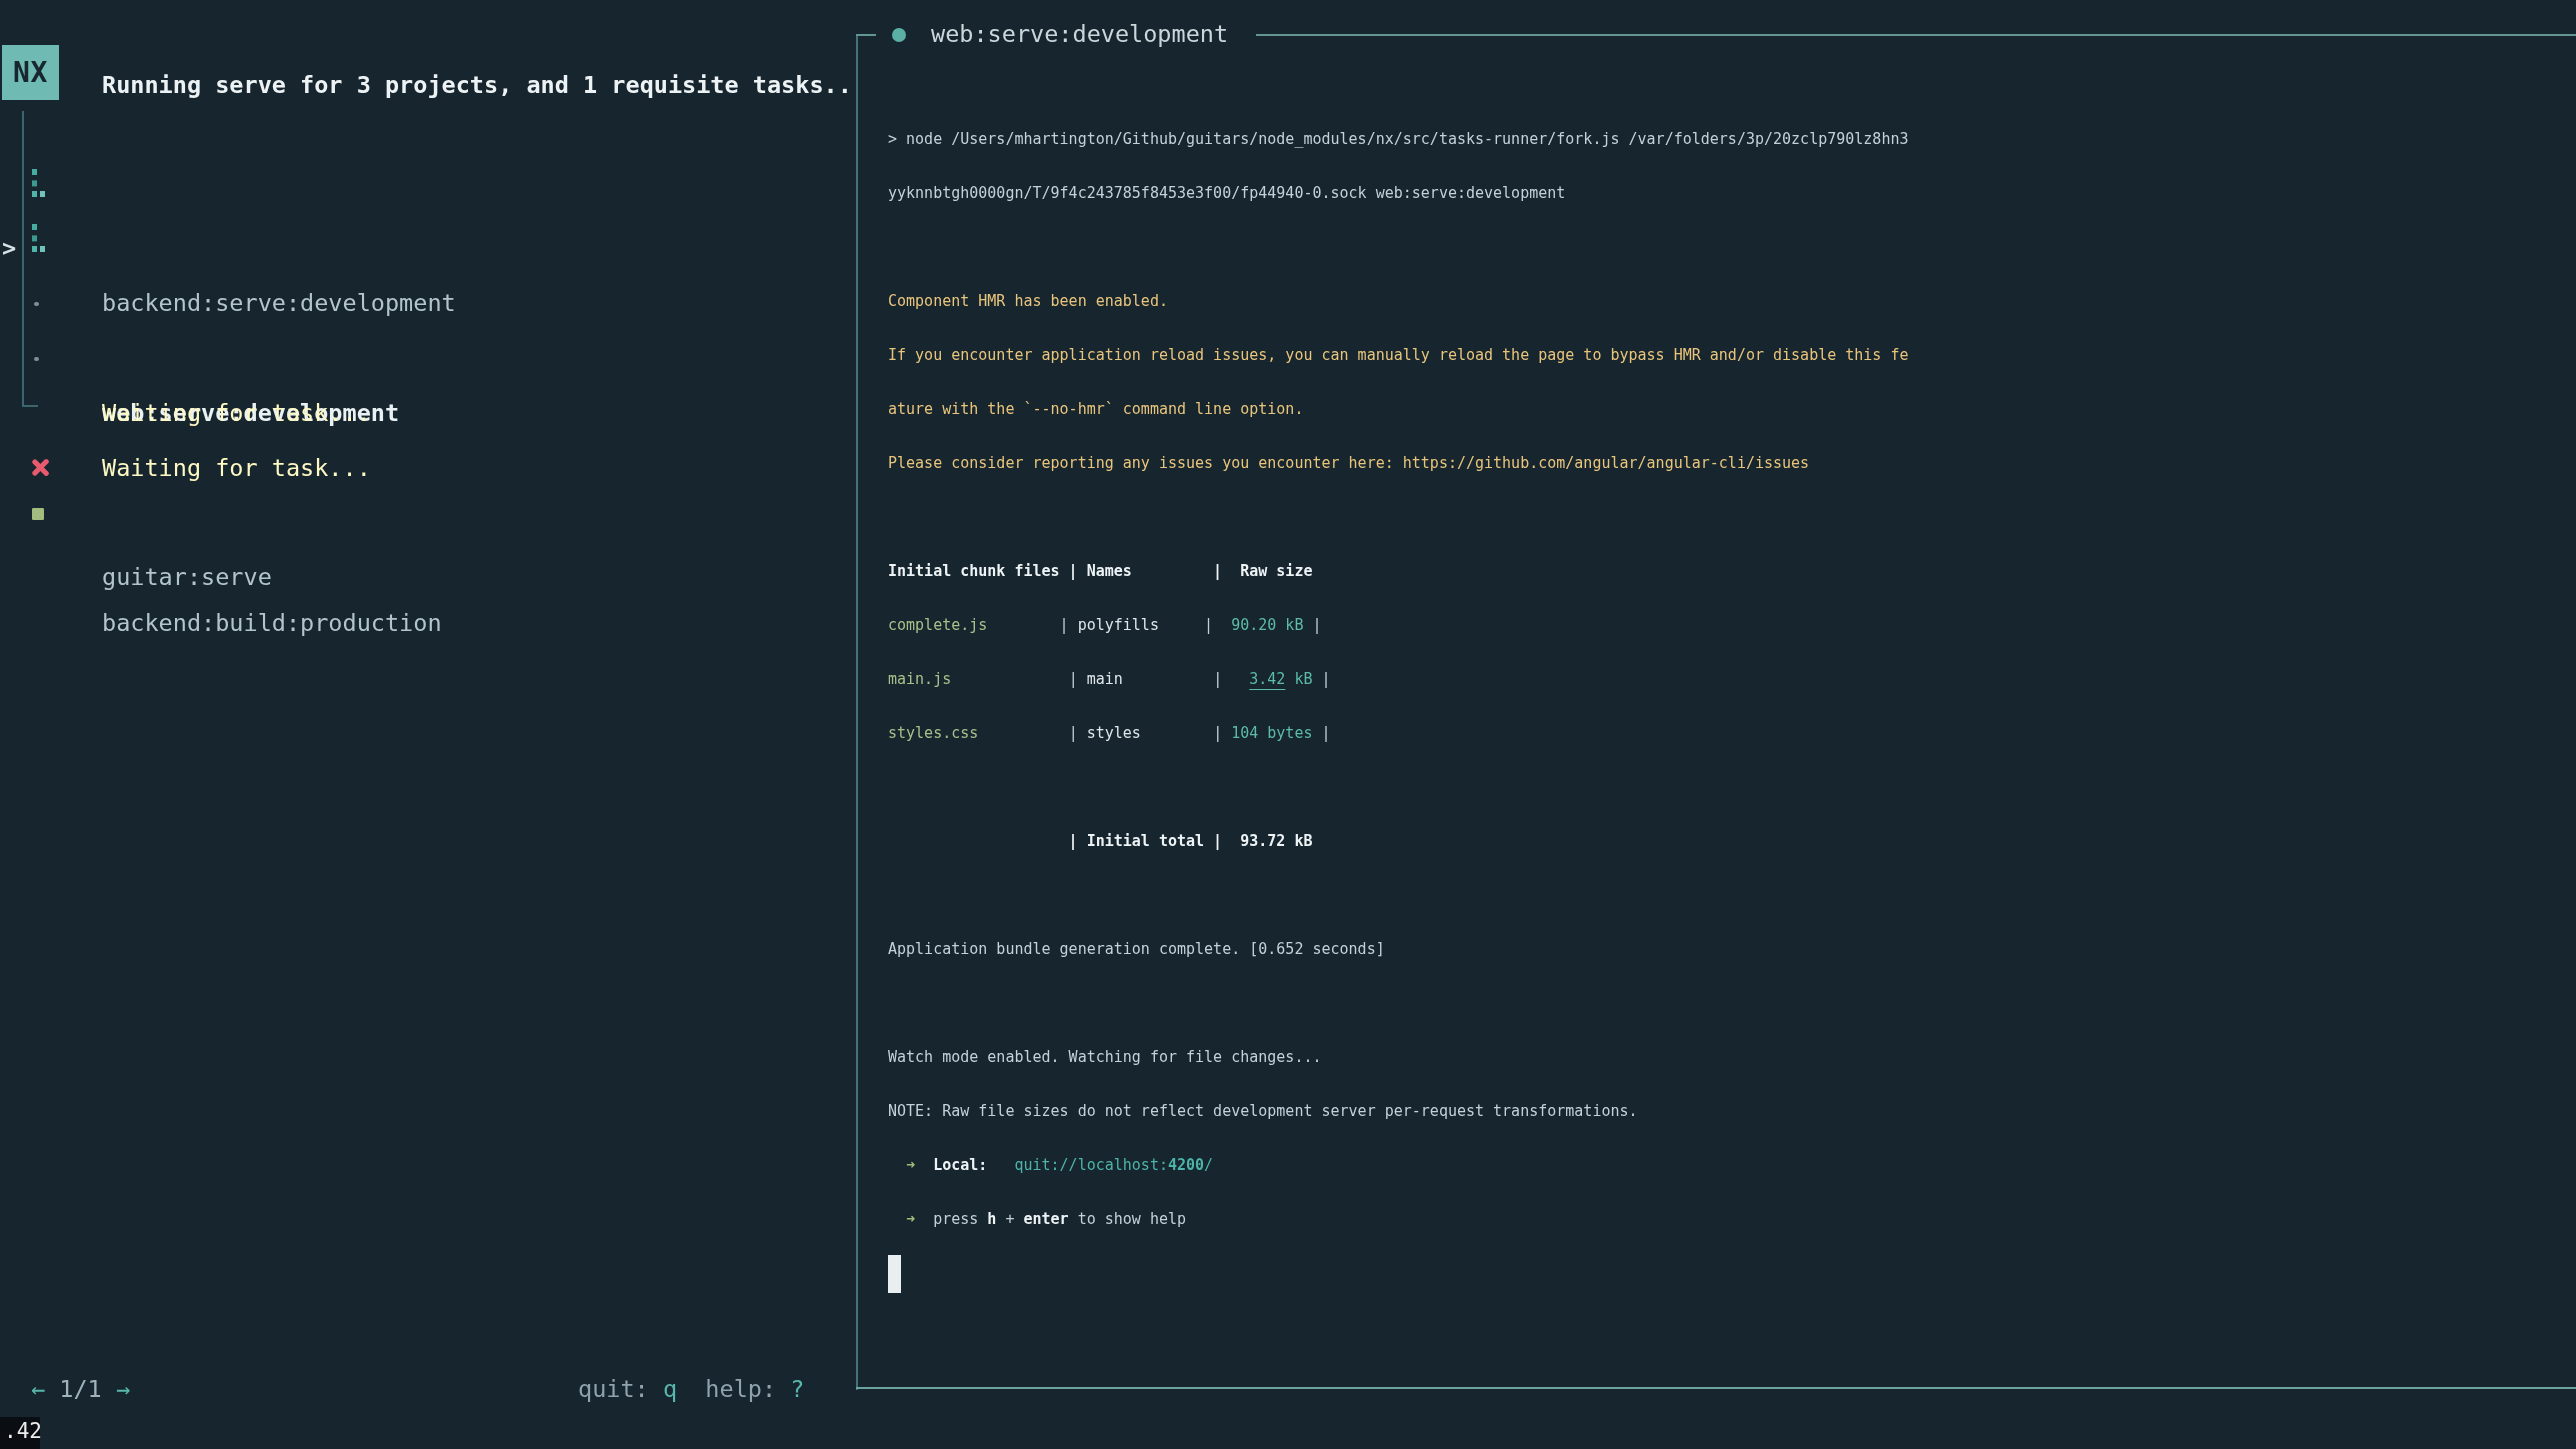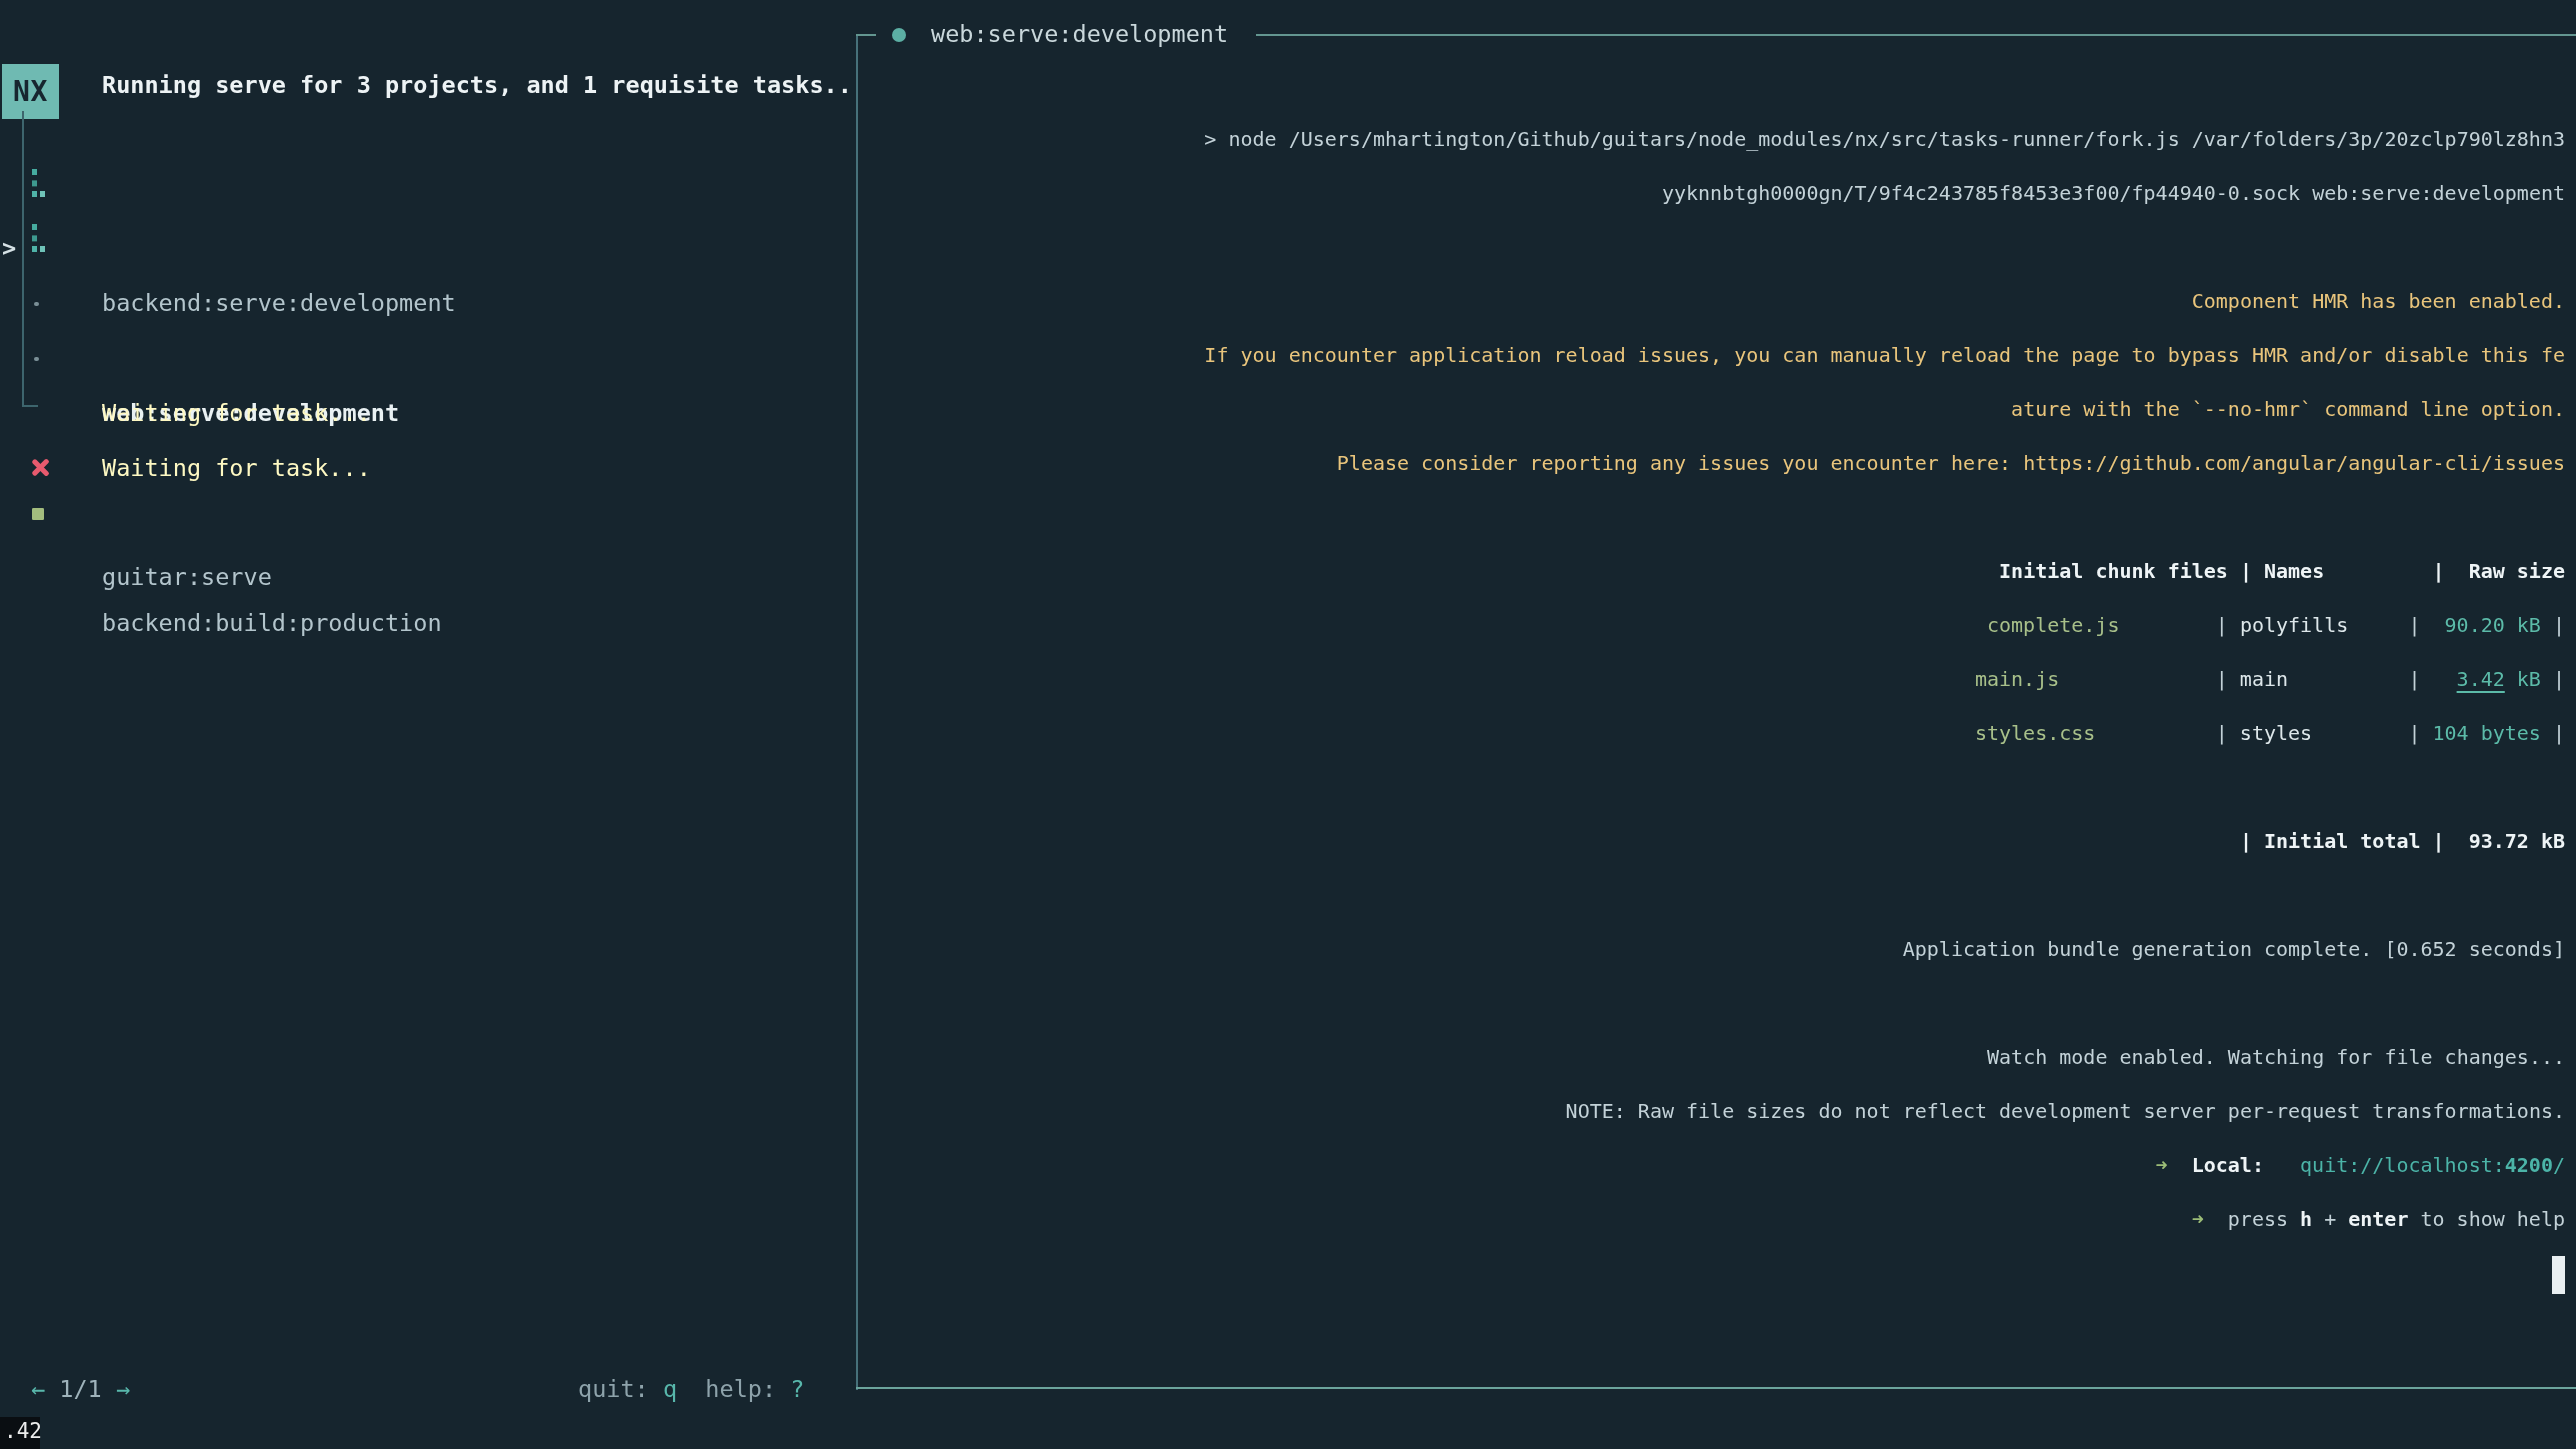--- a/index.html
+++ b/index.html
@@ -1,21 +1,21 @@
 <!DOCTYPE html>
 <html style="font-size:10.7px"><head>
 <meta charset="utf-8">
 <style>
   * { margin:0; padding:0; box-sizing:border-box; }
   html,body { width:2576px; height:1449px; background:#16252e; overflow:hidden; }
   body { font-family:"DejaVu Sans Mono", monospace; font-size:23.5px; color:#c3d2d8; }
   #screen { position:absolute; left:0; top:0; width:2576px; height:1449px; background:#16252e; }
 
   
-  .nx-badge { position:absolute; left:2px; top:64px; width:57px; height:55px;
+  .nx-badge { position:absolute; left:2px; top:45px; width:57px; height:55px;
               background:#6fbab2; color:#17262f; font-weight:bold; font-size:28px;
               display:flex; align-items:center; justify-content:center; letter-spacing:0.7px; }
   .run-title { position:absolute; left:102px; top:58px; height:55px; line-height:55px;
                font-weight:bold; color:#edf3f5; white-space:pre; }
   .tree-vline { position:absolute; left:22px; top:111px; width:2px; height:295px; background:#3d656d; }
   .tree-corner { position:absolute; left:22px; top:405px; width:16px; height:2px; background:#3d656d; }
 
   .task-row { position:absolute; left:0; width:852px; height:55px; line-height:55px; white-space:pre; }
   .task-label { position:absolute; left:102px; }
   .t-gray  { color:#b3c5cc; }
@@ -45,21 +45,21 @@
 
   
   .p-left   { position:absolute; left:856px; top:34px;  width:2px;  height:1356px; background:#47717a; }
   .p-top-a  { position:absolute; left:856px; top:34px;  width:20px; height:2px; background:#639690; }
   .p-top-b  { position:absolute; left:1256px; top:34px;  width:1320px; height:2px; background:#639690; }
   .p-bottom { position:absolute; left:856px; top:1387px; width:1720px; height:2px; background:#6ba49c; }
   .p-titledot { position:absolute; left:892px; top:27.5px; width:14px; height:14px; border-radius:50%; background:#5cafa4; }
   .p-title  { position:absolute; left:931px; top:6.7px; height:55px; line-height:55px; color:#c9d7db; white-space:pre; }
 
   #terminal-output { position:absolute; left:888px; top:112px; width:1677px; }
-  .tl { height:54px; line-height:54px; white-space:pre; font-size:20px;text-align:right; }
+  .tl { height:54px; line-height:54px; white-space:pre; font-size:15px; }
 
   .seg-fg  { color:#c3d2d8; }
   .seg-w   { color:#dde7ea; }
   .seg-b   { color:#eef4f6; font-weight:bold; }
   .seg-y   { color:#e9c57c; }
   .seg-g   { color:#a8c08a; }
   .seg-t   { color:#5cbba9; }
   .seg-tu  { color:#5cbba9; text-decoration:underline; text-underline-offset:4.7px; }
   .seg-ga  { color:#9cbd77; }
   .seg-lnk { color:#4cb4a8; }

